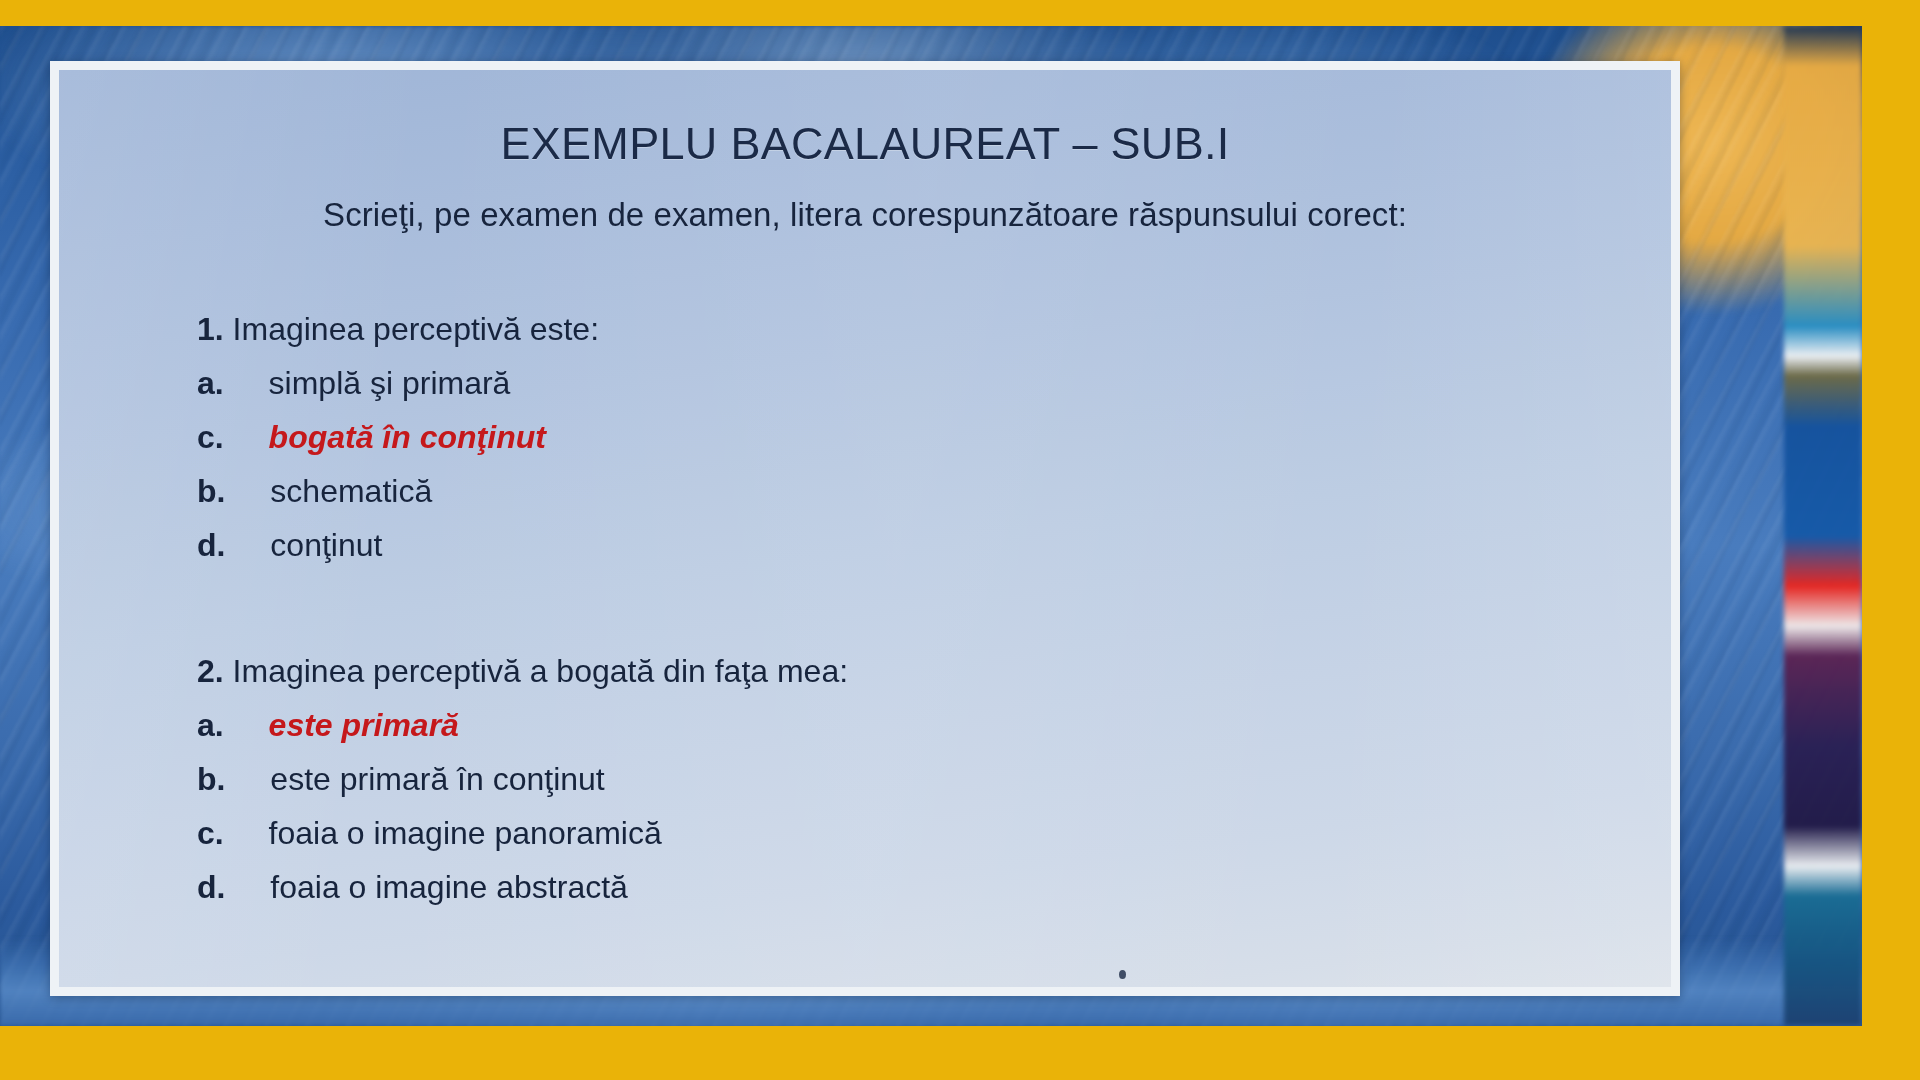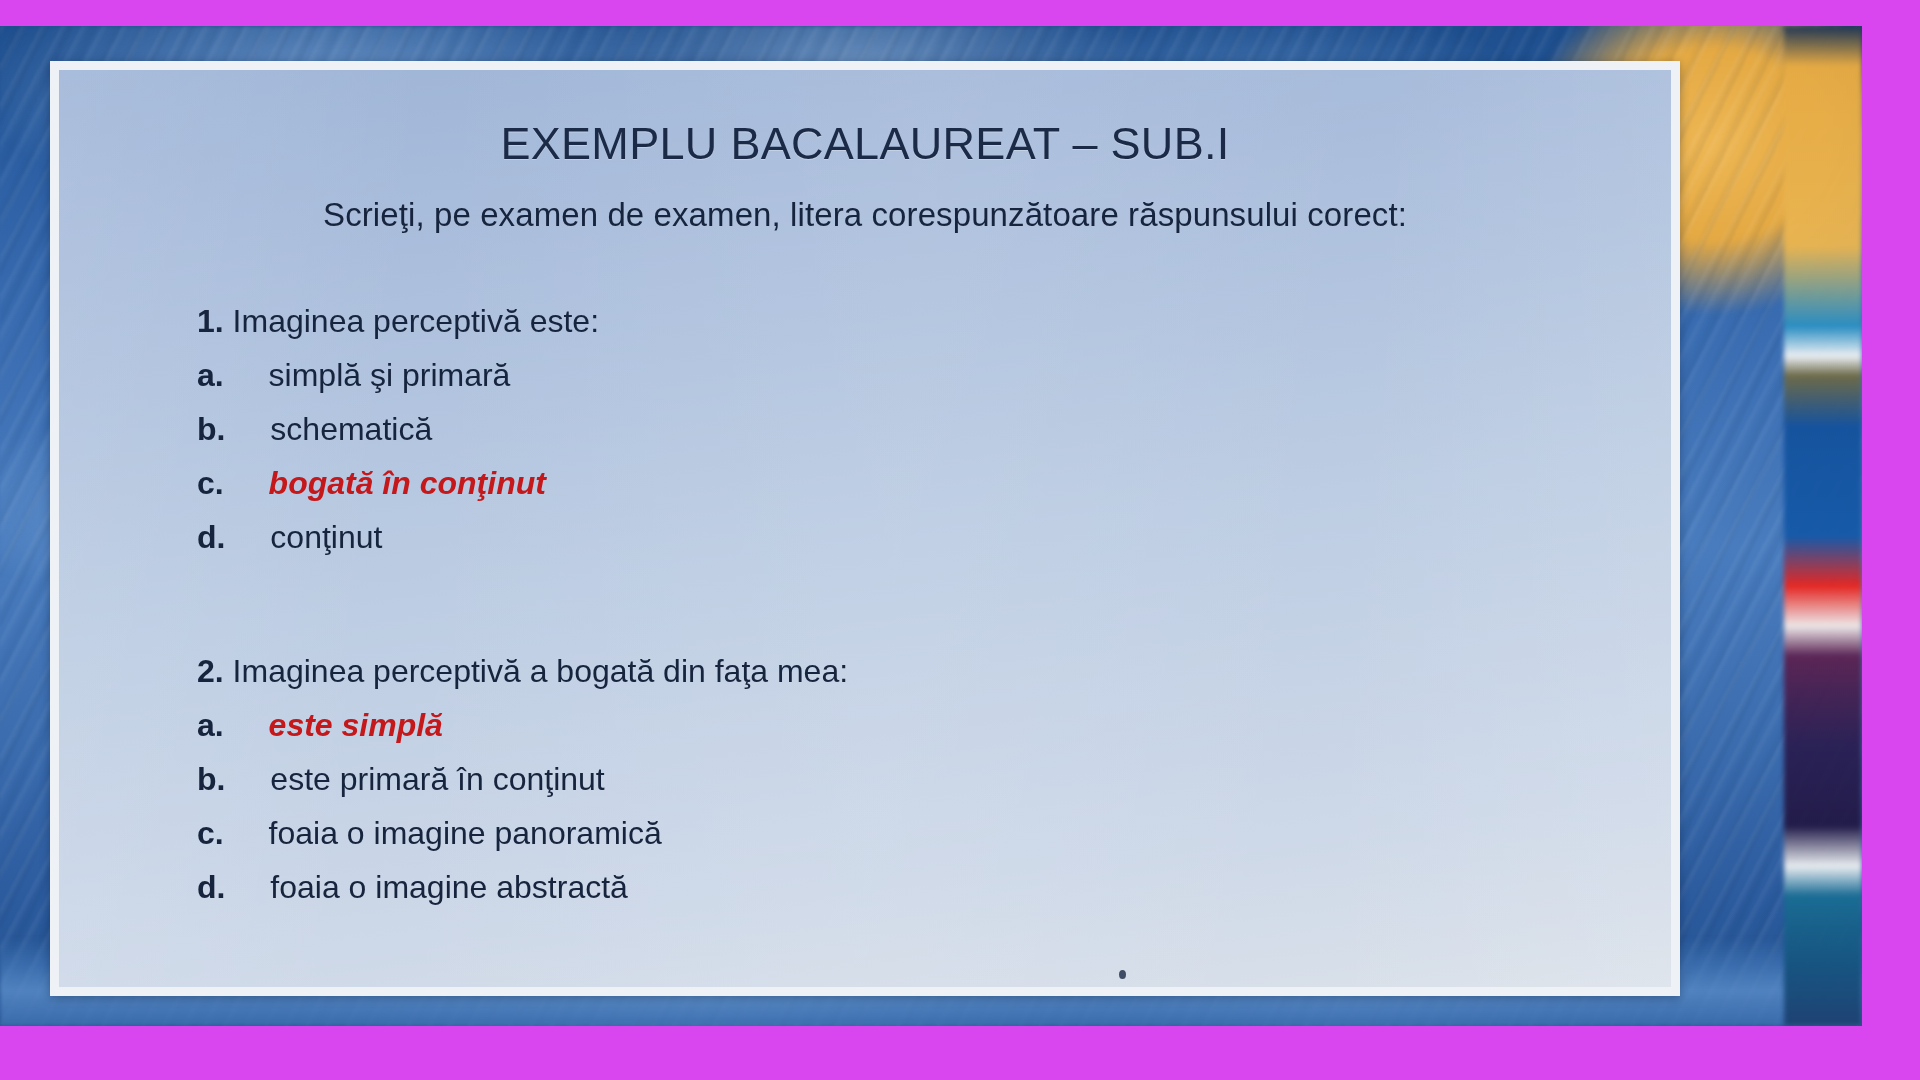--- a/index.html
+++ b/index.html
@@ -10,21 +10,21 @@
     overflow: hidden;
     background: #ffffff;
     font-family: "Liberation Sans", sans-serif;
   }
 
   
   #stage {
     position: relative;
     width: 1920px;
     height: 1080px;
-    background: #d946ef;
+    background: #eab308;
     overflow: hidden;
   }
 
   
   .video-frame {
     position: absolute;
     left: 0px;
     top: 26px;
     width: 1862px;
     height: 1000px;
@@ -201,21 +201,21 @@
     color: #17243c;
     letter-spacing: .1px;
     white-space: nowrap;
   }
 
   .qblock {
     position: absolute;
     left: 138px;
     width: 1300px;
   }
-  .qblock.q1 { top: 224px; }
+  .qblock.q1 { top: 232px; }
   .qblock.q2 { top: 574px; }
 
   .q-stem {
     font-size: 32px;
     line-height: 54px;
     color: #17243c;
     white-space: nowrap;
   }
   .q-stem .marker {
     font-weight: 700;
@@ -289,45 +289,45 @@
             <div class="q-stem">
               <span class="marker">1.</span>
               <span class="stem-text">Imaginea perceptivă este:</span>
             </div>
 
             <div class="opt">
               <span class="letter">a.</span>
               <span class="opt-text">simplă şi primară</span>
             </div>
 
-            <div class="opt">
-              <span class="letter">b.</span>
-              <span class="opt-text">schematică</span>
-            </div>
-
             <div class="opt correct">
               <span class="letter">c.</span>
               <span class="opt-text">bogată în conţinut</span>
+            </div>
+
+            <div class="opt">
+              <span class="letter">b.</span>
+              <span class="opt-text">schematică</span>
             </div>
 
             <div class="opt">
               <span class="letter">d.</span>
               <span class="opt-text">conţinut</span>
             </div>
           </div>
 
           <div class="qblock q2">
             <div class="q-stem">
               <span class="marker">2.</span>
               <span class="stem-text">Imaginea perceptivă a bogată din faţa mea:</span>
             </div>
 
             <div class="opt correct">
               <span class="letter">a.</span>
-              <span class="opt-text">este simplă</span>
+              <span class="opt-text">este primară</span>
             </div>
 
             <div class="opt">
               <span class="letter">b.</span>
               <span class="opt-text">este primară în conţinut</span>
             </div>
 
             <div class="opt">
               <span class="letter">c.</span>
               <span class="opt-text">foaia o imagine panoramică</span>

